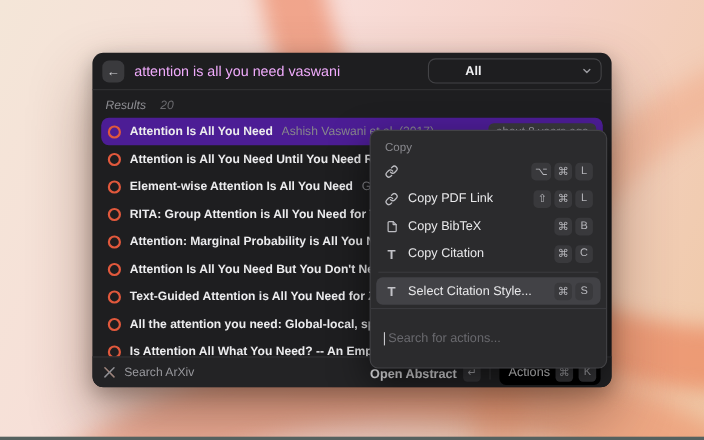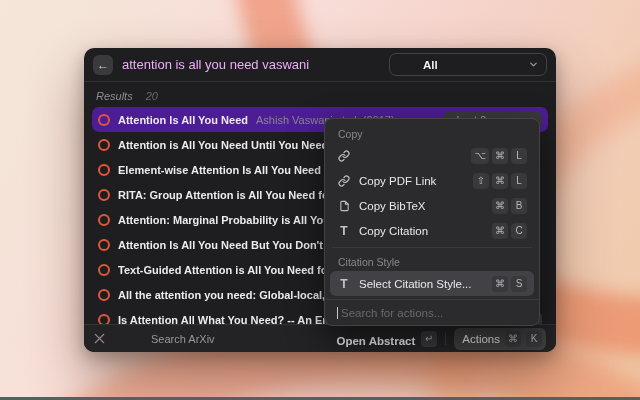--- a/index.html
+++ b/index.html
@@ -35,40 +35,40 @@
   .ringicon{width:12px;height:12px;border:2px solid #e0583c;border-radius:50%;box-sizing:border-box;flex:0 0 auto;}
   .rtitle{font-size:11px;font-weight:600;color:#ececee;white-space:nowrap;flex:0 0 auto;}
   .rauthor{font-size:11px;color:#87878c;white-space:nowrap;overflow:hidden;flex:0 1 auto;}
   .rauthor:empty{display:none;}
   .sp{flex:1 1 0;min-width:0;}
   .chip{font-size:10.5px;color:#9e9ea3;background:#39393c;border-radius:5px;padding:2px 7px;white-space:nowrap;flex:0 0 auto;}
   .chip:empty{display:none;}
 
   .footer{position:absolute;left:0;right:0;bottom:0;height:28px;background:#232325;border-top:1px solid #343437;
     display:flex;align-items:center;padding:0 10px;gap:8px;box-sizing:border-box;z-index:4;}
-  .appname{font-size:11px;color:#98989d;margin-left:38px;}
+  .appname{font-size:11px;color:#98989d;}
   .openabs{margin-left:auto;display:flex;align-items:flex-end;gap:6px;cursor:pointer;}
   .openabs .lbl{font-size:11.5px;font-weight:600;color:#ededf0;}
   .kbd{min-width:16px;height:16px;background:#39393c;border-radius:4px;color:#b6b6bb;font-size:10px;
     display:flex;align-items:center;justify-content:center;padding:0 3px;box-sizing:border-box;}
   .vdiv{width:1px;height:13px;background:#3c3c3f;}
-  .actionsgrp{display:flex;align-items:center;gap:5px;background:#404040;border-radius:6px;padding:3px 4px 3px 8px;cursor:pointer;}
+  .actionsgrp{display:flex;align-items:center;gap:5px;background:#000000;border-radius:6px;padding:3px 4px 3px 8px;cursor:pointer;}
   .actionsgrp .lbl{font-size:11.5px;font-weight:500;color:#e8e8ea;}
 
-  .menu{position:absolute;right:16px;top:70px;width:216px;background:#2b2b2d;border:1px solid #434346;
+  .menu{position:absolute;right:4px;top:70px;width:216px;background:#2b2b2d;border:1px solid #434346;
     border-radius:8px;box-shadow:0 14px 34px rgba(0,0,0,.55);padding:5px 5px 0;box-sizing:border-box;z-index:5;}
   .msec-head{font-size:10.5px;color:#88888d;padding:4px 8px 3px;}
   .mitem{height:25px;display:flex;align-items:center;gap:8px;padding:0 7px;border-radius:6px;cursor:pointer;}
   .mitem.sel{background:#424246;}
   .micon{width:14px;display:flex;justify-content:center;color:#bdbdc2;flex:0 0 auto;}
   .micon.t{font-size:12px;font-weight:600;color:#c3c3c8;}
   .mlabel{font-size:11.5px;font-weight:500;color:#e9e9eb;white-space:nowrap;}
   .mkeys{margin-left:auto;display:flex;gap:3px;}
   .msep{height:1px;background:#3a3a3e;margin:4px 2px;}
-  .msearch{display:flex;align-items:center;height:25px;border-top:1px solid #3a3a3e;margin:3px -5px 0;padding:0 12px;}
+  .msearch{display:flex;align-items:center;height:25px;border-top:1px solid #3a3a3e;margin:3px -5px 0;padding:14px 12px;}
   .caret{width:1px;height:12px;background:#c8c8cc;margin-right:1px;flex:0 0 auto;}
   .msearch input{background:transparent;border:none;outline:none;color:#d0d0d4;font-size:11.5px;
     font-family:"Liberation Sans",sans-serif;width:100%;}
   .msearch input::placeholder{color:#69696e;}
   svg{display:block;}
 </style>
 </head>
 <body>
 
 <div class="stage">
@@ -227,21 +227,20 @@
       <div class="mitem">
         <span class="micon t">T</span>
         <span class="mlabel">Copy Citation</span>
         <span class="mkeys">
           <span class="kbd">⌘</span>
           <span class="kbd">C</span>
         </span>
       </div>
 
       <div class="msep"></div>
-      <div class="msec-head">Citation Style</div>
 
       <div class="mitem sel">
         <span class="micon t">T</span>
         <span class="mlabel">Select Citation Style...</span>
         <span class="mkeys">
           <span class="kbd">⌘</span>
           <span class="kbd">S</span>
         </span>
       </div>
 

